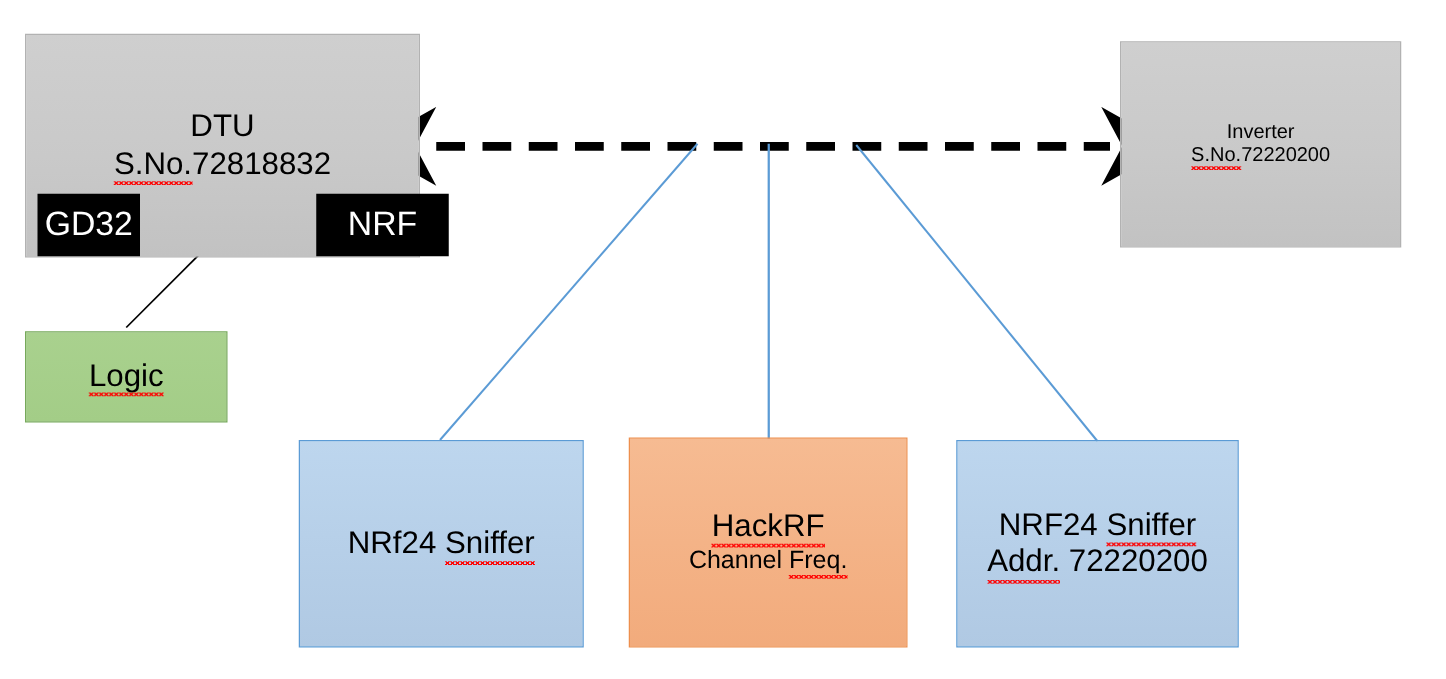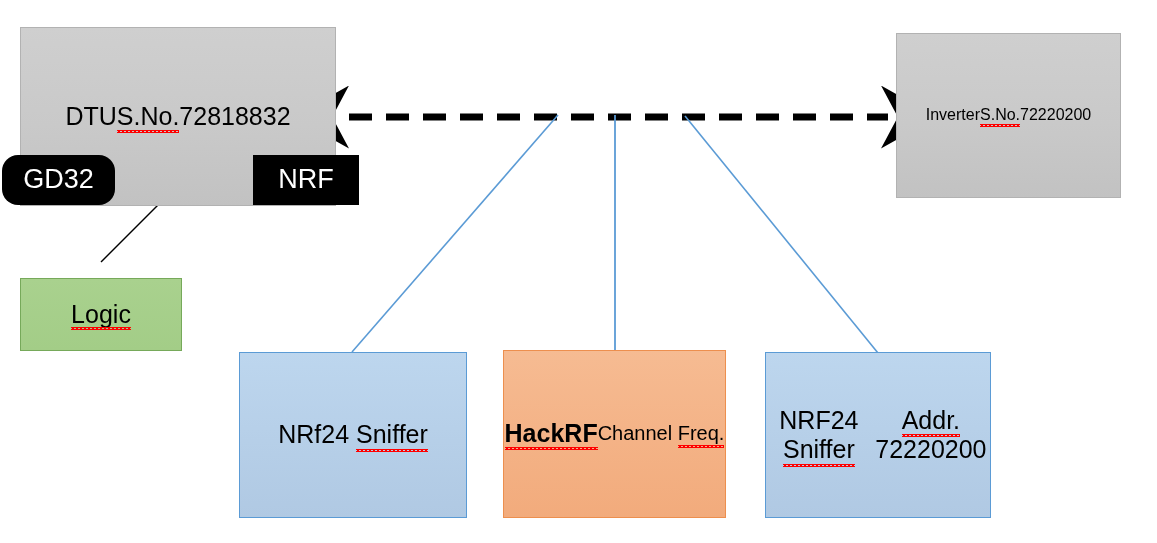--- a/index.html
+++ b/index.html
@@ -25,21 +25,21 @@
     top: 0;
     width: 1157px;
     height: 543px;
     pointer-events: none;
   }
   
   .node {
     position: absolute;
     box-sizing: border-box;
     display: flex;
-    flex-direction: row;
+    flex-direction: column;
     align-items: center;
     justify-content: center;
     text-align: center;
     line-height: 1.18;
     color: #000000;
   }
   
   .grey-box {
     background: linear-gradient(180deg, #cfcfcf 0%, #c9c9c9 55%, #c2c2c2 100%);
     border: 1px solid #b2b2b2;
@@ -62,30 +62,30 @@
     border: 1px solid #5b9bd5;
   }
   
   .orange-box {
     background: linear-gradient(180deg, #f6bb92 0%, #f2ab7c 100%);
     border: 1px solid #ed8f4e;
   }
 
   #dtu-box        { left: 20px;  top: 27px;  width: 316px; height: 179px; }
   #dtu-box .lbl   { font-size: 25px; }
-  #gd32-box       { left: 2px;  top: 155px; width: 113px; height: 50px; border-radius: 16px; }
+  #gd32-box       { left: 30px;  top: 155px; width: 82px; height: 50px; }
   #nrf-box        { left: 230px; top: 155px; width: 106px; height: 50px; margin-left: 23px; }
-  #logic-box      { left: 20px;  top: 278px; width: 162px; height: 73px; }
+  #logic-box      { left: 20px;  top: 265px; width: 162px; height: 73px; }
   #logic-box .lbl { font-size: 25px; }
   #inverter-box   { left: 896px; top: 33px;  width: 225px; height: 165px; }
   #inverter-box .lbl { font-size: 16px; }
   #sniffer-left   { left: 239px; top: 352px; width: 228px; height: 166px; }
   #sniffer-left .lbl  { font-size: 25px; }
   #hackrf-box     { left: 503px; top: 350px; width: 223px; height: 168px; }
-  #hackrf-box .lbl-main { font-size: 25px; font-weight: bold; }
+  #hackrf-box .lbl-main { font-size: 25px; }
   #hackrf-box .lbl-sub  { font-size: 20px; }
   #sniffer-right  { left: 765px; top: 352px; width: 226px; height: 166px; }
   #sniffer-right .lbl { font-size: 25px; }
 
   
   .sq {
     position: relative;
     display: inline-block;
   }
   .sq::after {

